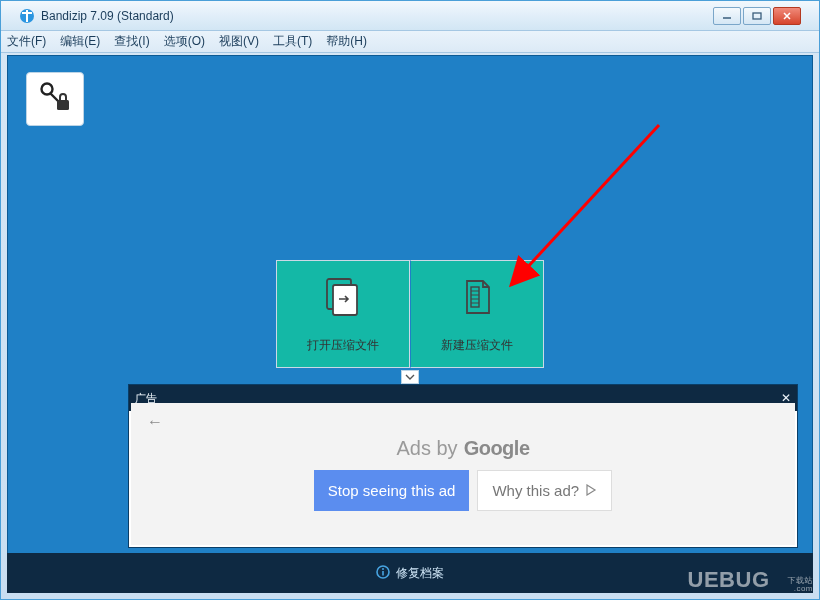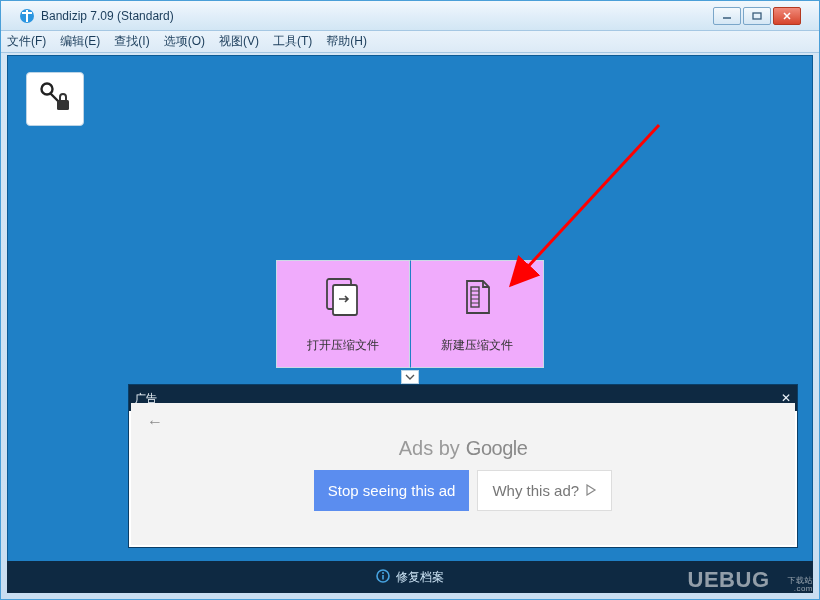--- a/index.html
+++ b/index.html
@@ -65,21 +65,21 @@
     cursor: pointer;
   }
 
   .center-buttons {
     position: absolute;
     top: 204px; left: 50%; transform: translateX(-50%);
     display: flex;
   }
   .big-btn {
     width: 134px; height: 108px;
-    background: #f0abfc;
+    background: #14b8a6;
     border: 1px solid #cbd9e6;
     display: flex; flex-direction: column;
     align-items: center; justify-content: center;
     cursor: pointer;
     gap: 14px;
   }
   .big-btn + .big-btn { border-left: 1px solid #1f80c6; }
   .big-btn svg { width: 44px; height: 44px; }
   .big-btn .label { font-size: 12px; color: #333; }
 
@@ -111,36 +111,36 @@
     position: absolute; top: 18px; left: 2px; right: 2px; bottom: 2px;
     background: #f3f3f3;
     display: flex; flex-direction: column; align-items: center; justify-content: center;
     gap: 10px;
   }
   .ad-back {
     position: absolute; left: 16px; top: 8px;
     font-size: 16px; color: #8a8a8a; cursor: pointer;
   }
   .ad-title { font-size: 20px; color: #9a9a9a; display: flex; align-items: baseline; gap: 6px; }
-  .ad-title .google { font-size: 20px; color: #8a8a8a; font-weight: 400; letter-spacing: -0.5px; }
+  .ad-title .google { font-size: 20px; color: #8a8a8a; font-weight: 700; letter-spacing: -0.5px; }
   .ad-buttons { display: flex; gap: 8px; }
   .ad-btn-primary {
     background: #5b8def; color: #fff; border: none;
     padding: 12px 14px; font-size: 15px; cursor: pointer;
   }
   .ad-btn-secondary {
     background: #fff; color: #777; border: 1px solid #ddd;
     padding: 8px 14px; font-size: 15px; cursor: pointer;
     display: flex; align-items: center; gap: 6px;
   }
 
   .statusbar {
     position: absolute;
     left: 6px; right: 6px; bottom: 6px;
-    height: 32px;
+    height: 40px;
     background: #0e2942;
     color: #cfe6f7;
     font-size: 12px;
     display: flex; align-items: center; justify-content: center;
     gap: 6px;
     cursor: pointer;
   }
 
   .watermark {
     position: absolute;

